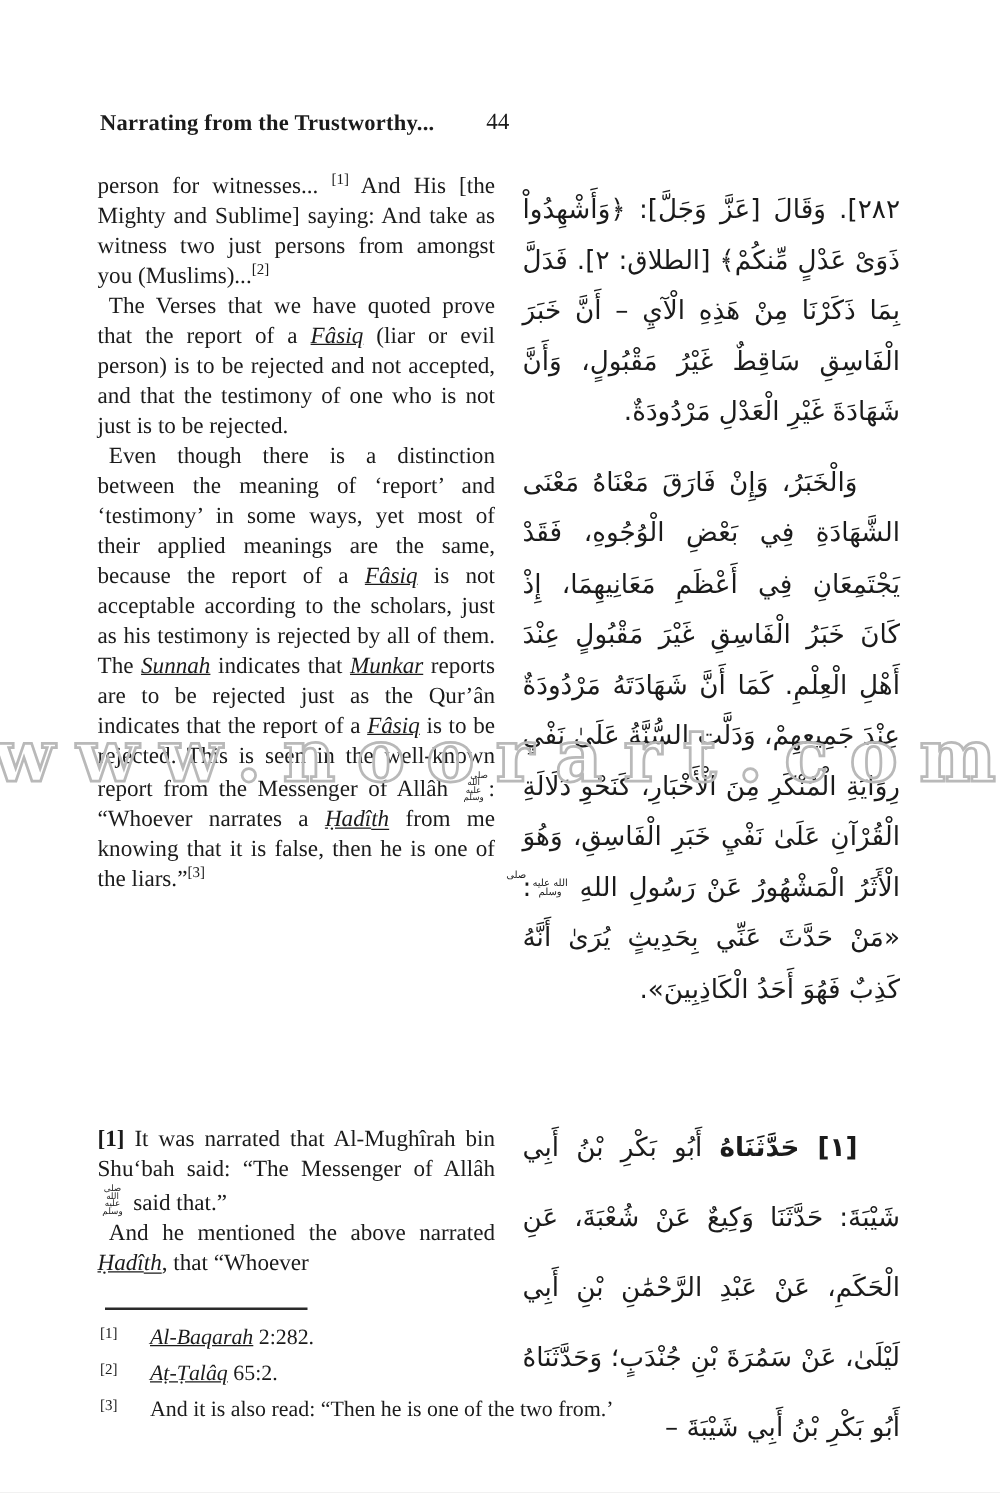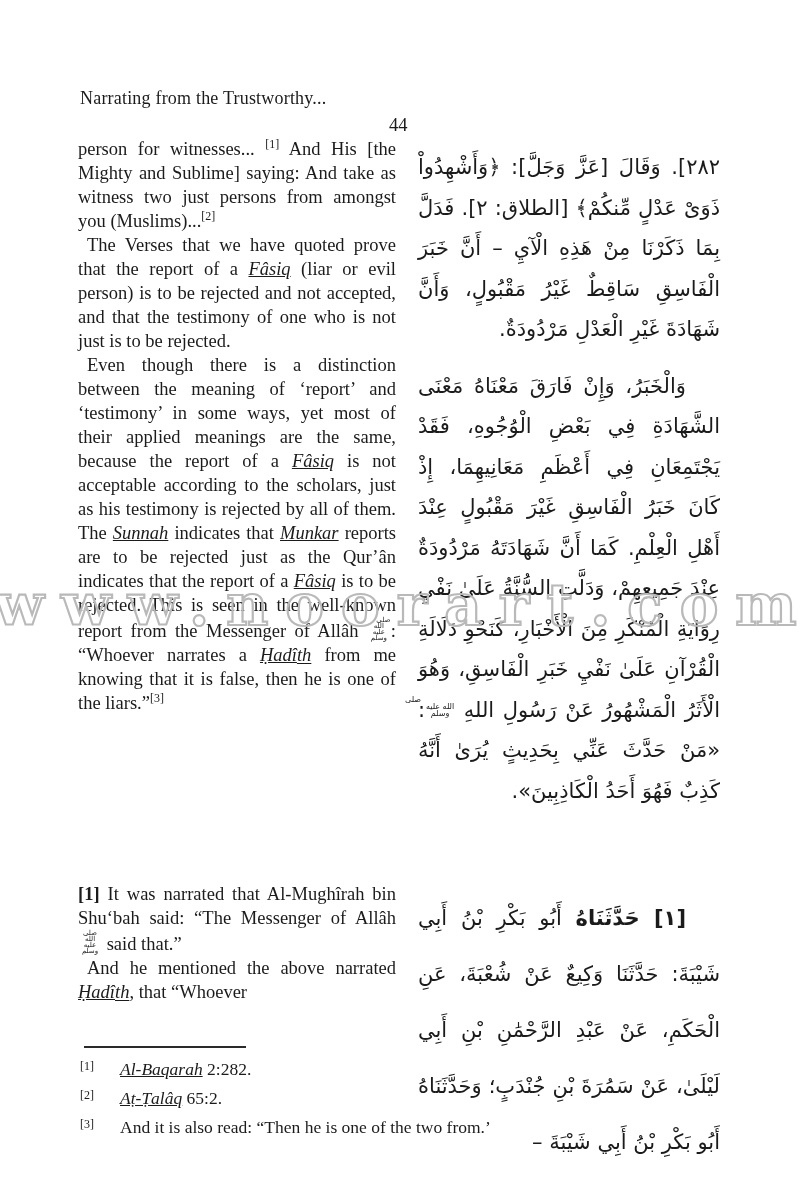--- a/index.html
+++ b/index.html
@@ -4,35 +4,35 @@
 <style>
   html,body{margin:0;padding:0;background:#e8e8e8;}
   .page{
     position:relative;width:800px;height:1194px;background:#ffffff;
     overflow:hidden;color:#1b1b1b;
     font-family:"Liberation Serif",serif;
   }
   
   .h-left{
     position:absolute;left:80px;top:88px;width:270px;
-    font-weight:normal;font-size:18px;letter-spacing:.2px;white-space:nowrap;
+    font-weight:bold;font-size:18px;letter-spacing:.2px;white-space:nowrap;
   }
-  .h-num{position:absolute;left:389px;top:88px;font-size:18.5px;margin-top:27px;}
+  .h-num{position:absolute;left:389px;top:88px;font-size:18.5px;}
   .h-right{
     position:absolute;right:60px;top:80px;
     direction:rtl;font-family:"DejaVu Sans",sans-serif;
     font-weight:bold;font-size:20px;white-space:nowrap;
   }
   
   .col-en{
     position:absolute;left:78px;width:318px;
     font-size:18.5px;line-height:24px;text-align:justify;
   }
   .col-en-main{top:137px;}
-  .col-en-hadith{top:882px;}
+  .col-en-hadith{top:900px;}
   .col-en p{margin:0;padding:0;}
   .ind{text-indent:9px;}
   
   .col-ar{
     position:absolute;left:402px;width:334px;direction:rtl;
     font-family:"DejaVu Sans",sans-serif;
     font-size:21px;line-height:40.5px;text-align:justify;
   }
   .col-ar-main{top:131px;}
   .col-ar-hadith{top:874px;line-height:56px;}

